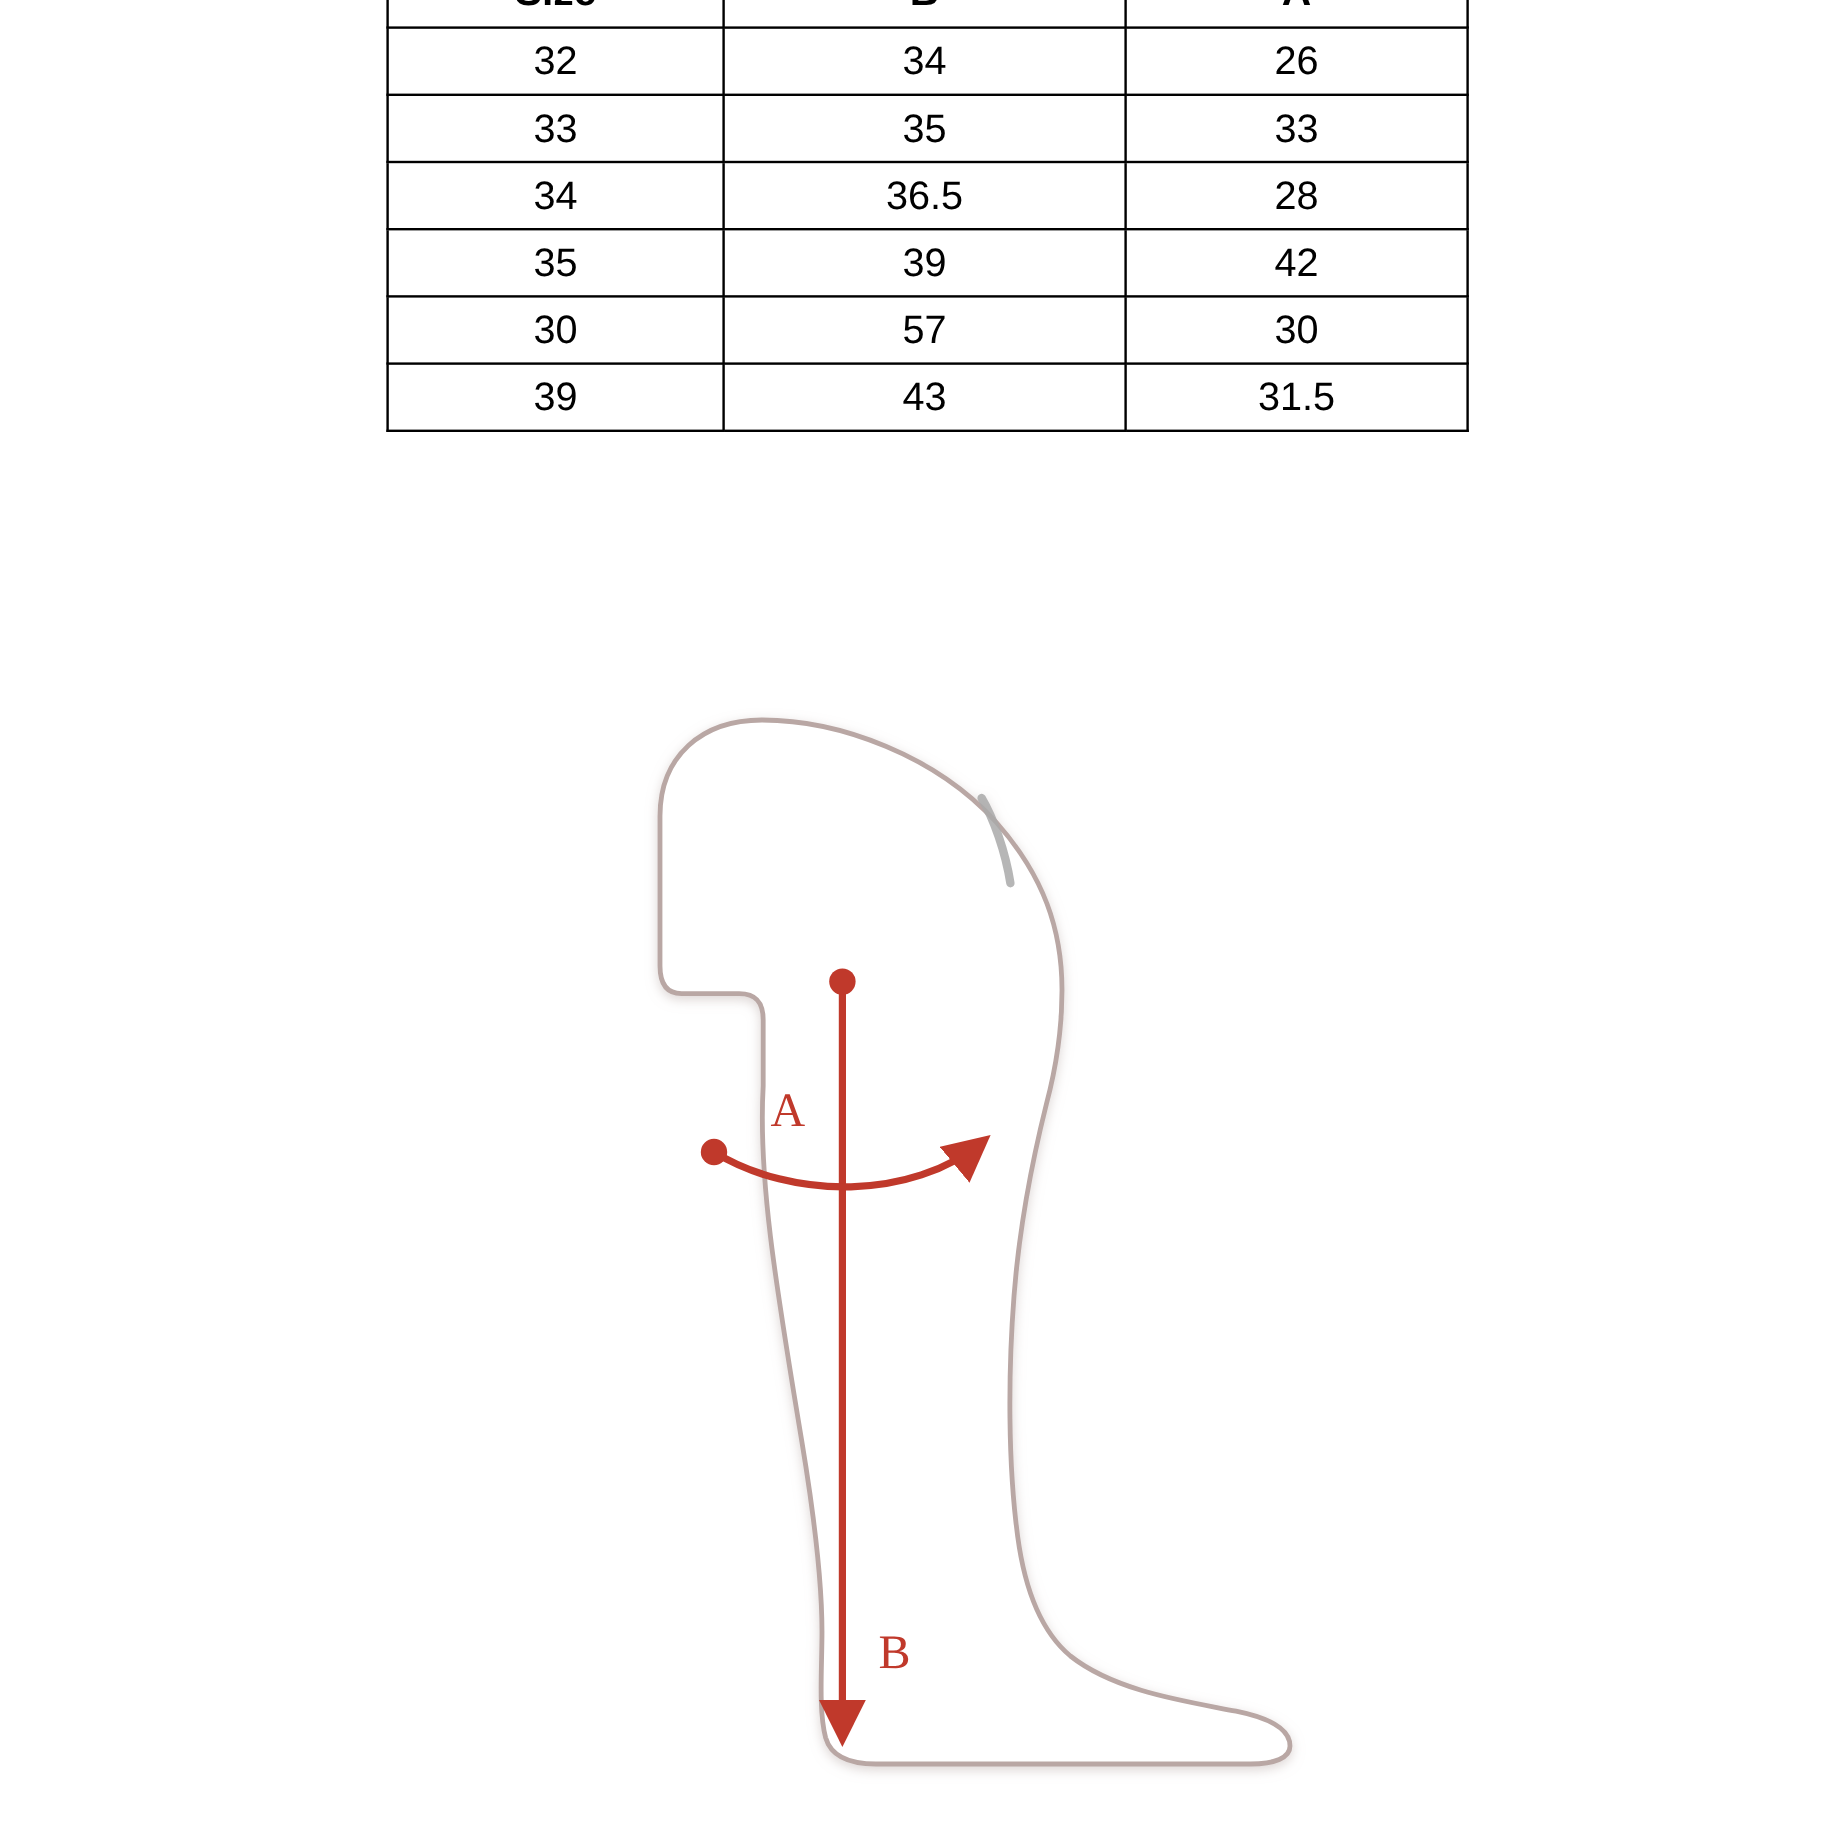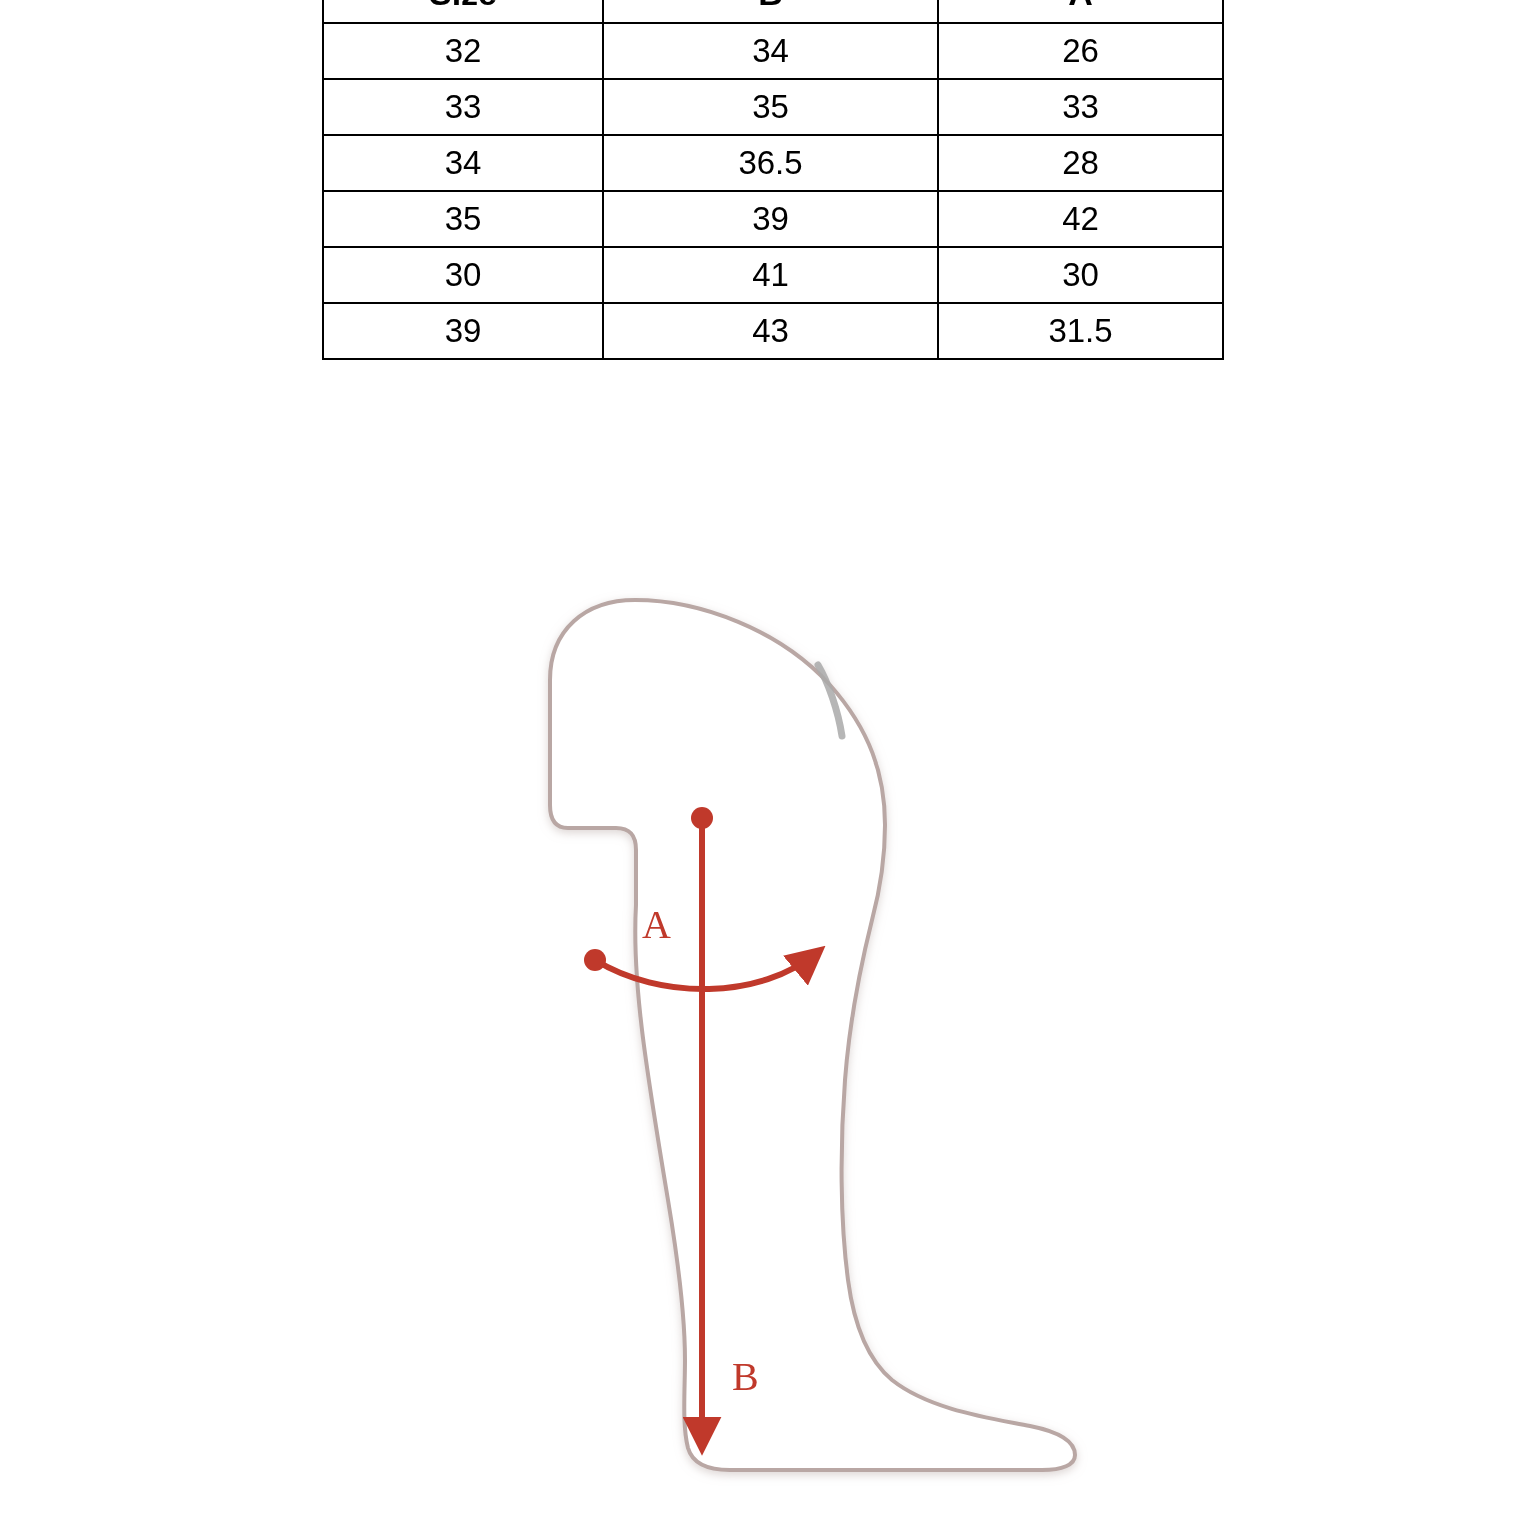--- a/index.html
+++ b/index.html
@@ -99,21 +99,21 @@
         <td>36.5</td>
         <td>28</td>
       </tr>
       <tr>
         <td>35</td>
         <td>39</td>
         <td>42</td>
       </tr>
       <tr>
         <td>30</td>
-        <td>41</td>
+        <td>57</td>
         <td>30</td>
       </tr>
       <tr>
         <td>39</td>
         <td>43</td>
         <td>31.5</td>
       </tr>
     </tbody>
   </table>
 </div>

